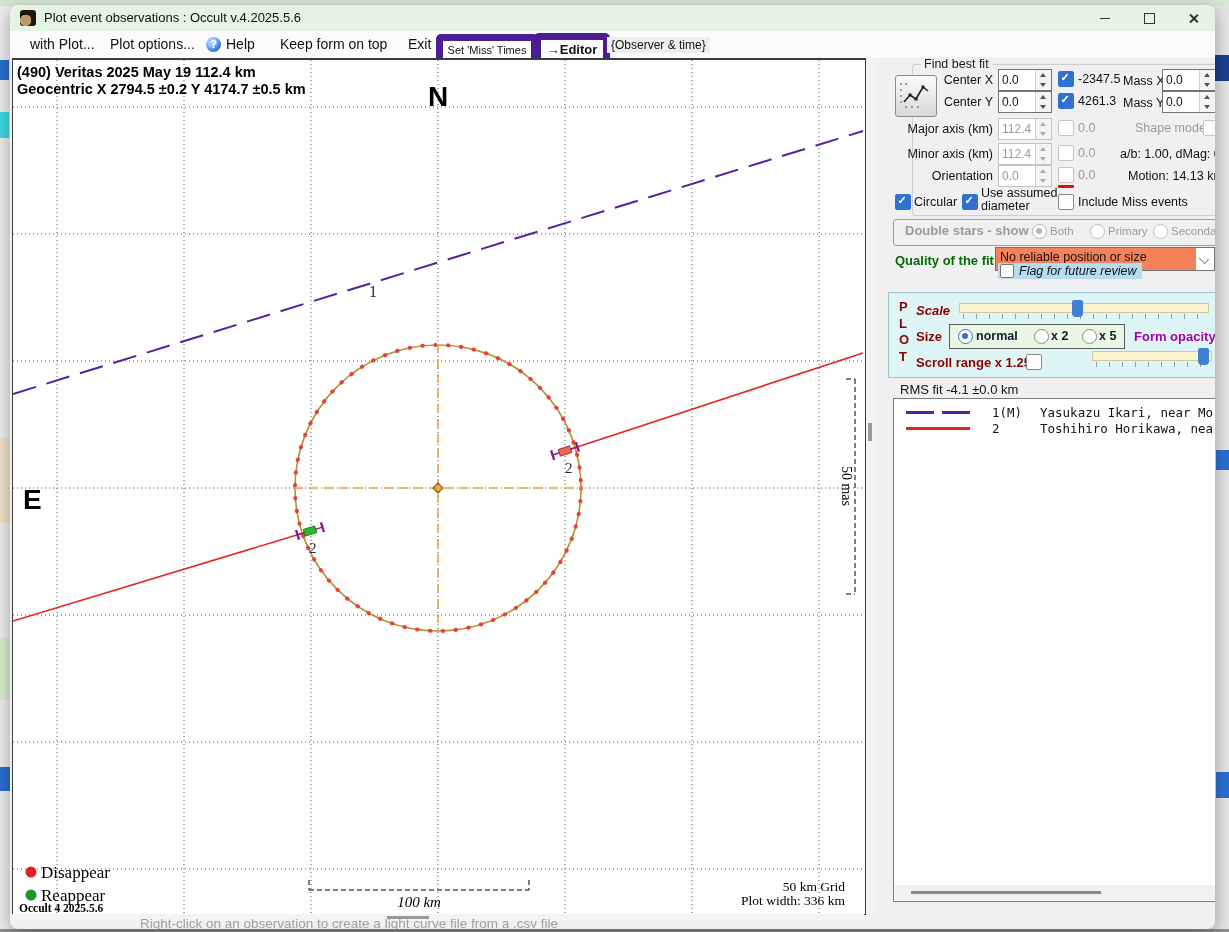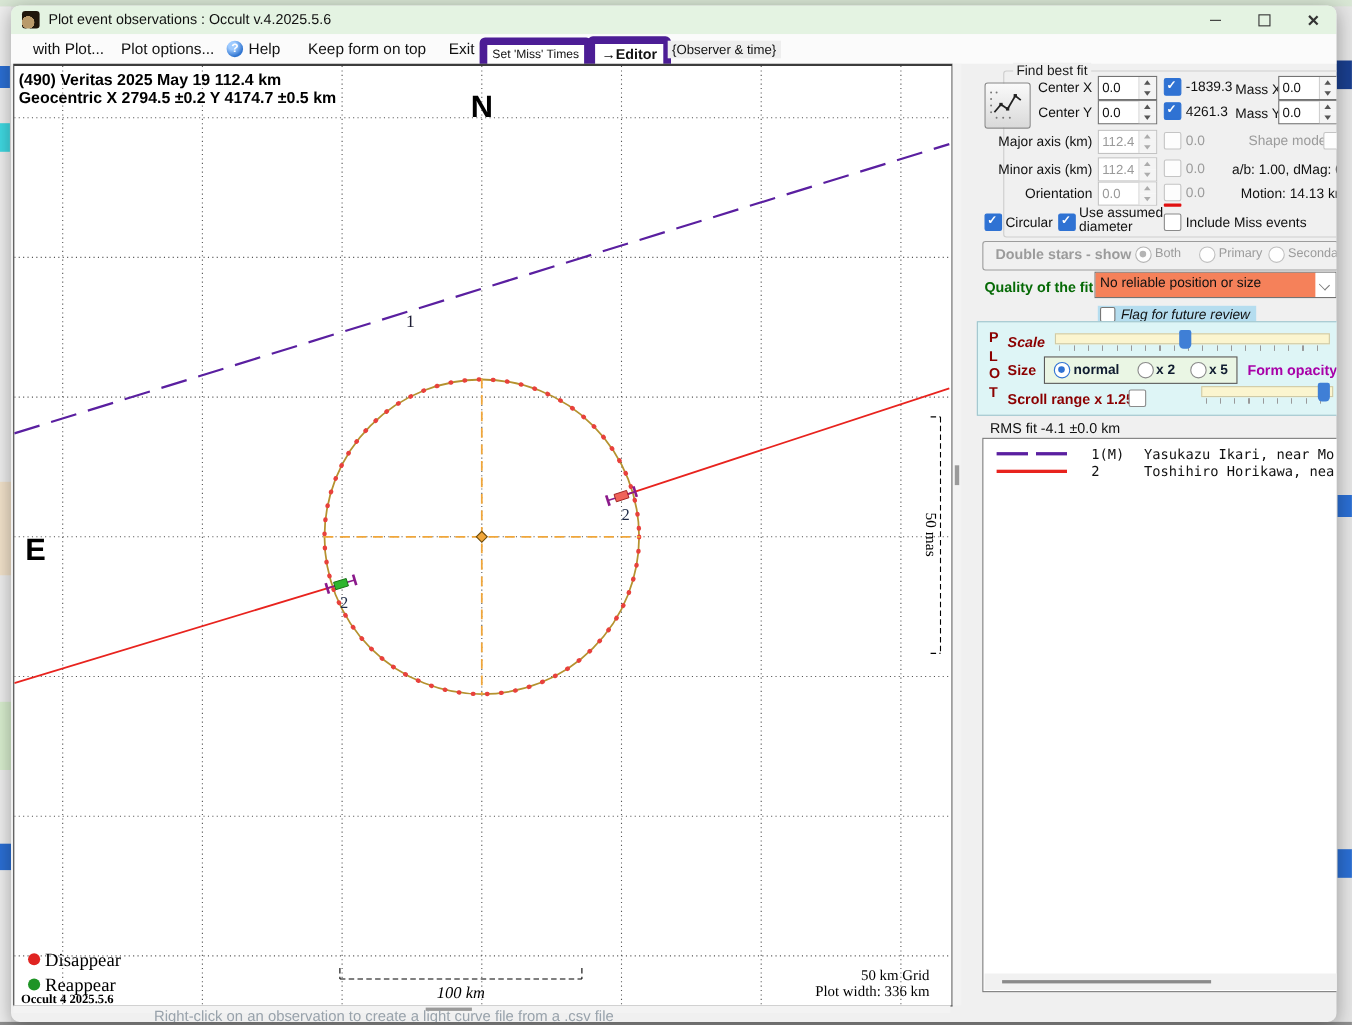--- a/index.html
+++ b/index.html
@@ -254,21 +254,21 @@
 
   <div class="lbl lbl-r" style="left:915px;top:68px;width:68px;">Center X</div>
   <div class="spin" style="left:988px;top:64px;width:52px;">
     <span class="val">0.0</span>
     <span class="arrows">
         <span class="up"></span>
         <span class="dn"></span>
       </span>
   </div>
   <div class="cb checked" style="left:1048px;top:66px;"></div>
-  <div class="lbl" style="left:1068px;top:67px;">-1839.3</div>
+  <div class="lbl" style="left:1068px;top:67px;">-2347.5</div>
   <div class="lbl" style="left:1113px;top:69px;">Mass X</div>
   <div class="spin" style="left:1152px;top:64px;width:52px;">
     <span class="val">0.0</span>
     <span class="arrows">
         <span class="up"></span>
         <span class="dn"></span>
       </span>
   </div>
 
   <div class="lbl lbl-r" style="left:915px;top:90px;width:68px;">Center Y</div>
@@ -342,21 +342,21 @@
   <div class="radio disabled" style="left:1080px;top:219px;"></div>
   <div class="lbl gray" style="left:1098px;top:220px;font-size:11.5px;">Primary</div>
   <div class="radio disabled" style="left:1143px;top:219px;"></div>
   <div class="lbl gray" style="left:1161px;top:220px;font-size:11.5px;">Secondary</div>
 
   <div class="lbl" style="left:885px;top:248px;font-weight:bold;color:#066a06;font-size:13px;">Quality of the fit</div>
   <div id="quality-combo" style="left:985px;top:242px;width:218px;height:22px;">
     <div id="quality-fill">No reliable position or size</div>
     <div id="quality-arrow"></div>
   </div>
-  <div id="flag-box" style="left:988px;top:273px;">
+  <div id="flag-box" style="left:988px;top:258px;">
     <div class="fcb"></div>
     <div class="ftext">Flag for future review</div>
   </div>
 
   <div id="plot-panel" style="left:878px;top:287px;width:327px;height:84px;">
     <div id="plot-letters">PLOT</div>
     <div class="lbl maroon" style="left:27px;top:10px;font-size:13px;font-style:italic;">Scale</div>
     <div class="slider" style="left:70px;top:7px;width:250px;height:20px;">
       <div class="track"></div>
       <div class="ticks"></div>

